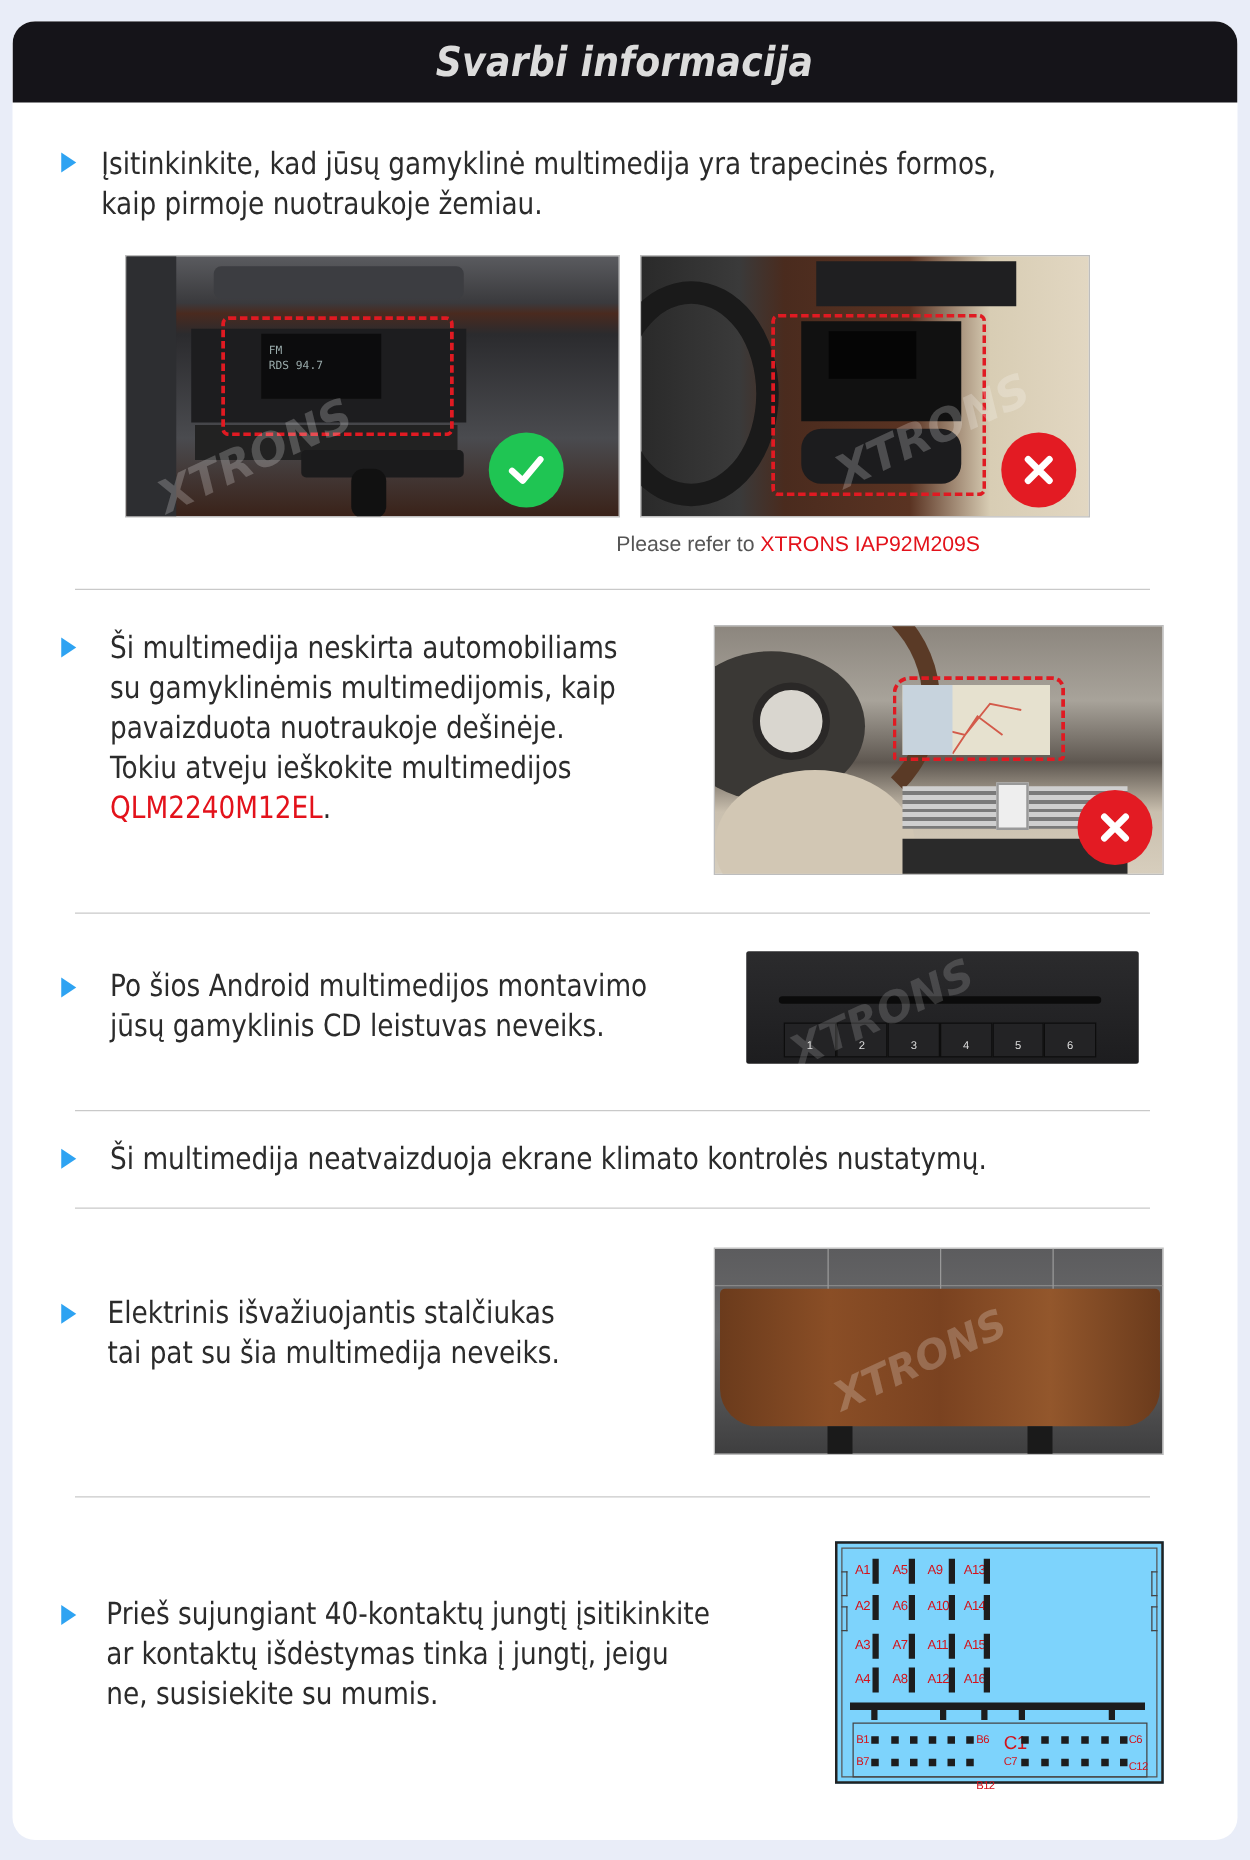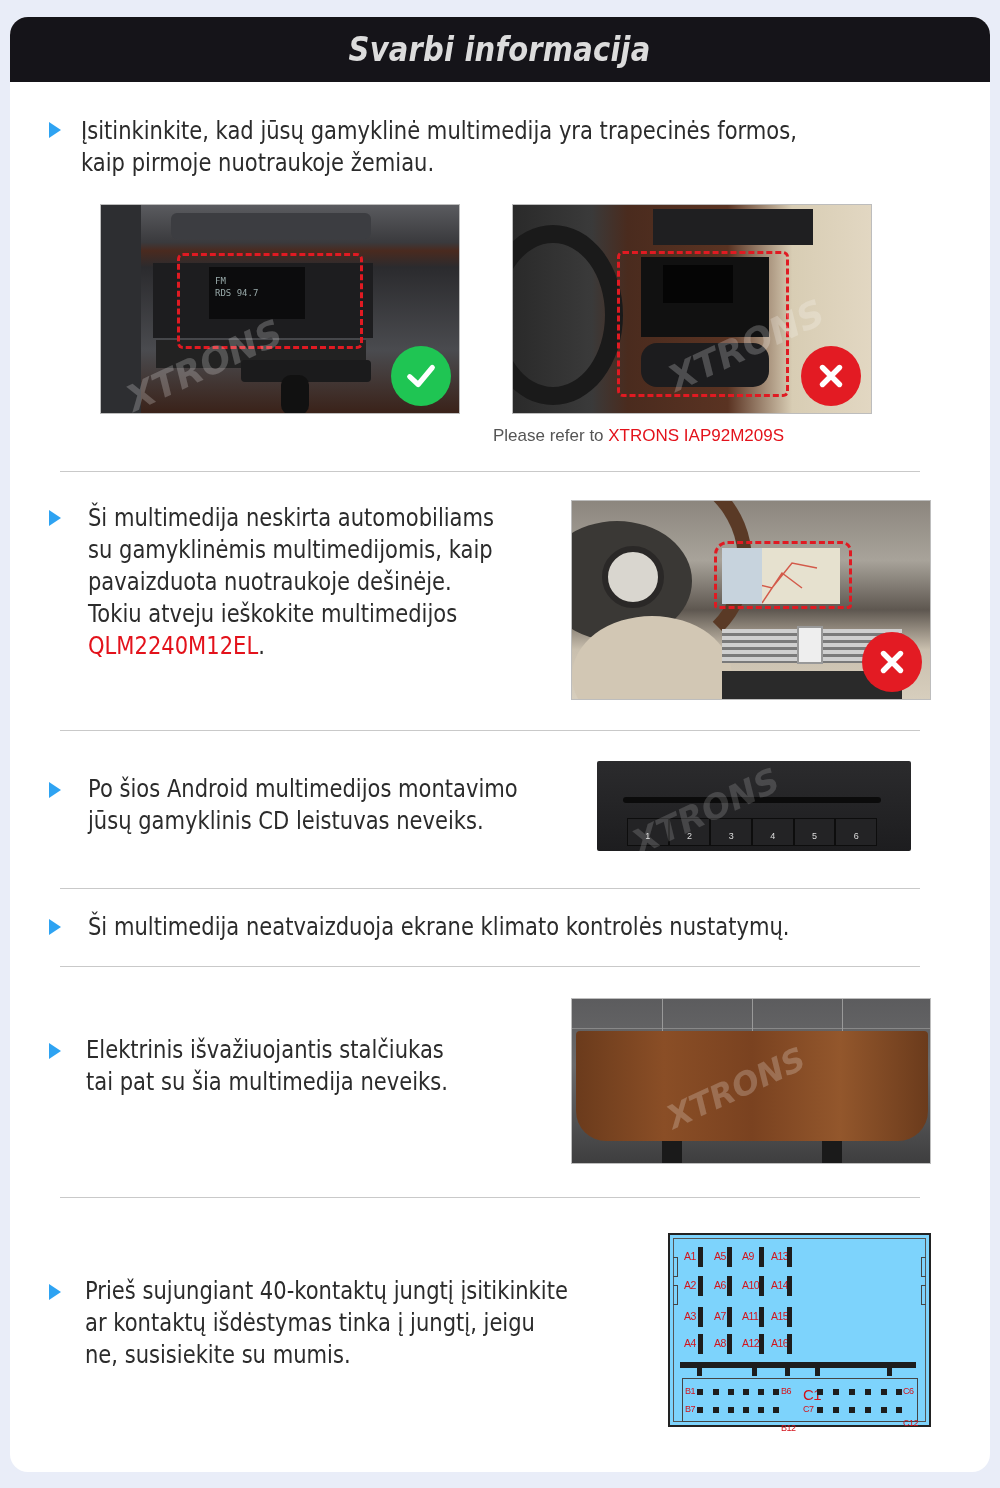--- a/index.html
+++ b/index.html
@@ -65,21 +65,21 @@
 <div class="card">
   <div class="card-header">
     <h1>Svarbi informacija</h1>
   </div>
 </div>
 
 <div class="bullet" style="left:49px;top:122px;"></div>
 <div class="txt" style="left:81px;top:115px;">Įsitinkinkite, kad jūsų gamyklinė multimedija yra trapecinės formos,</div>
 <div class="txt" style="left:81px;top:147px;">kaip pirmoje nuotraukoje žemiau.</div>
 
-<div class="photo" style="left:100px;top:204px;width:360px;height:210px;background:linear-gradient(180deg,#5a5b5f 0%,#3a3a3d 18%,#4a2a1f 22%,#2b2b2e 30%,#4a4b4f 70%,#3a2219 100%);padding-left:19px;">
+<div class="photo" style="left:100px;top:204px;width:396px;height:210px;background:linear-gradient(180deg,#5a5b5f 0%,#3a3a3d 18%,#4a2a1f 22%,#2b2b2e 30%,#4a4b4f 70%,#3a2219 100%);padding-left:19px;">
   <div class="abs" style="left:0;top:0;width:40px;height:210px;background:#2d2e31;"></div>
   <div class="abs" style="left:70px;top:8px;width:200px;height:26px;background:#3c3d41;border-radius:6px;"></div>
   <div class="abs" style="left:52px;top:58px;width:220px;height:75px;background:#1d1d1f;"></div>
   <div class="abs" style="left:108px;top:62px;width:96px;height:52px;background:#0c0c0d;color:#9aa;font-size:9px;font-family:'DejaVu Sans Mono',monospace;padding:8px 6px;line-height:12px;">
     <div>FM</div>
     <div>RDS 94.7</div>
   </div>
   <div class="abs" style="left:55px;top:135px;width:210px;height:28px;background:#222;"></div>
   <div class="abs" style="left:140px;top:155px;width:130px;height:22px;background:#1b1b1c;border-radius:4px;"></div>
   <div class="abs" style="left:180px;top:170px;width:28px;height:40px;background:#111;border-radius:10px;"></div>
@@ -243,21 +243,21 @@
   <div class="abs" style="left:217px;top:133px;width:5px;height:8px;background:#1d1d1d;"></div>
 
   <div class="abs" style="left:12px;top:143px;width:236px;height:44px;border:1px solid #444;">
     <div class="pinlab" style="left:2px;top:7px;font-size:9px;">B1</div>
     <div class="pinlab" style="left:98px;top:7px;font-size:9px;">B6</div>
     <div class="pinlab" style="left:120px;top:7px;font-size:15px;">C1</div>
     <div class="pinlab" style="left:220px;top:7px;font-size:9px;">C6</div>
     <div class="pinlab" style="left:2px;top:25px;font-size:9px;">B7</div>
     <div class="pinlab" style="left:98px;top:25px;font-size:9px;margin-top:19px;">B12</div>
     <div class="pinlab" style="left:120px;top:25px;font-size:9px;">C7</div>
-    <div class="pinlab" style="left:220px;top:39px;font-size:9px;">C12</div>
+    <div class="pinlab" style="left:220px;top:29px;font-size:9px;">C12</div>
 
     <div class="sq" style="left:14px;top:10px;"></div>
       <div class="sq" style="left:30px;top:10px;"></div>
       <div class="sq" style="left:45px;top:10px;"></div>
       <div class="sq" style="left:60px;top:10px;"></div>
       <div class="sq" style="left:75px;top:10px;"></div>
       <div class="sq" style="left:90px;top:10px;"></div>
     <div class="sq" style="left:134px;top:10px;"></div>
       <div class="sq" style="left:150px;top:10px;"></div>
       <div class="sq" style="left:166px;top:10px;"></div>

